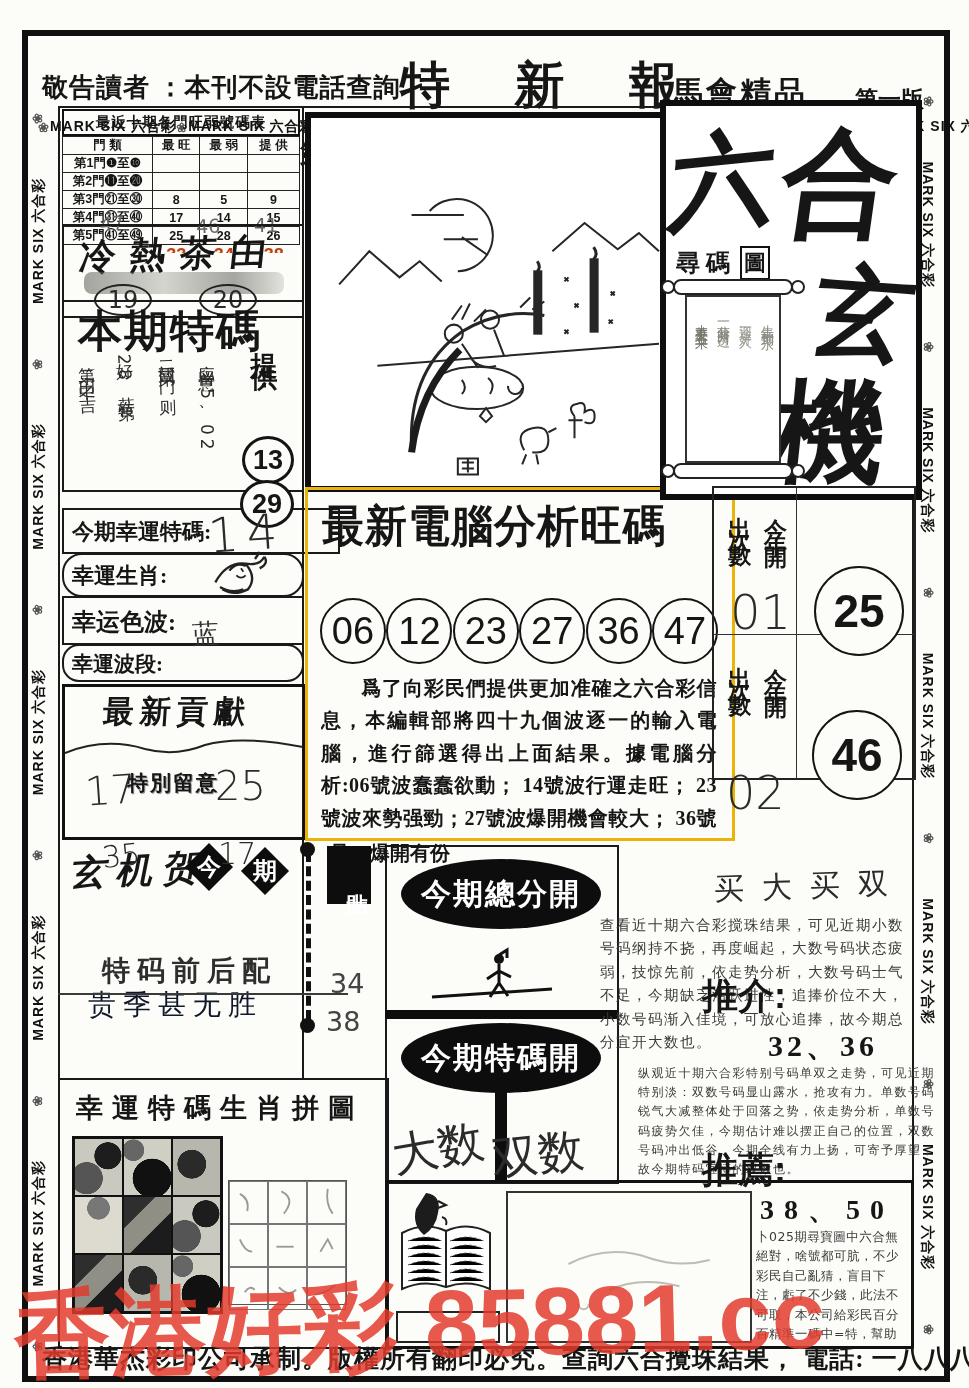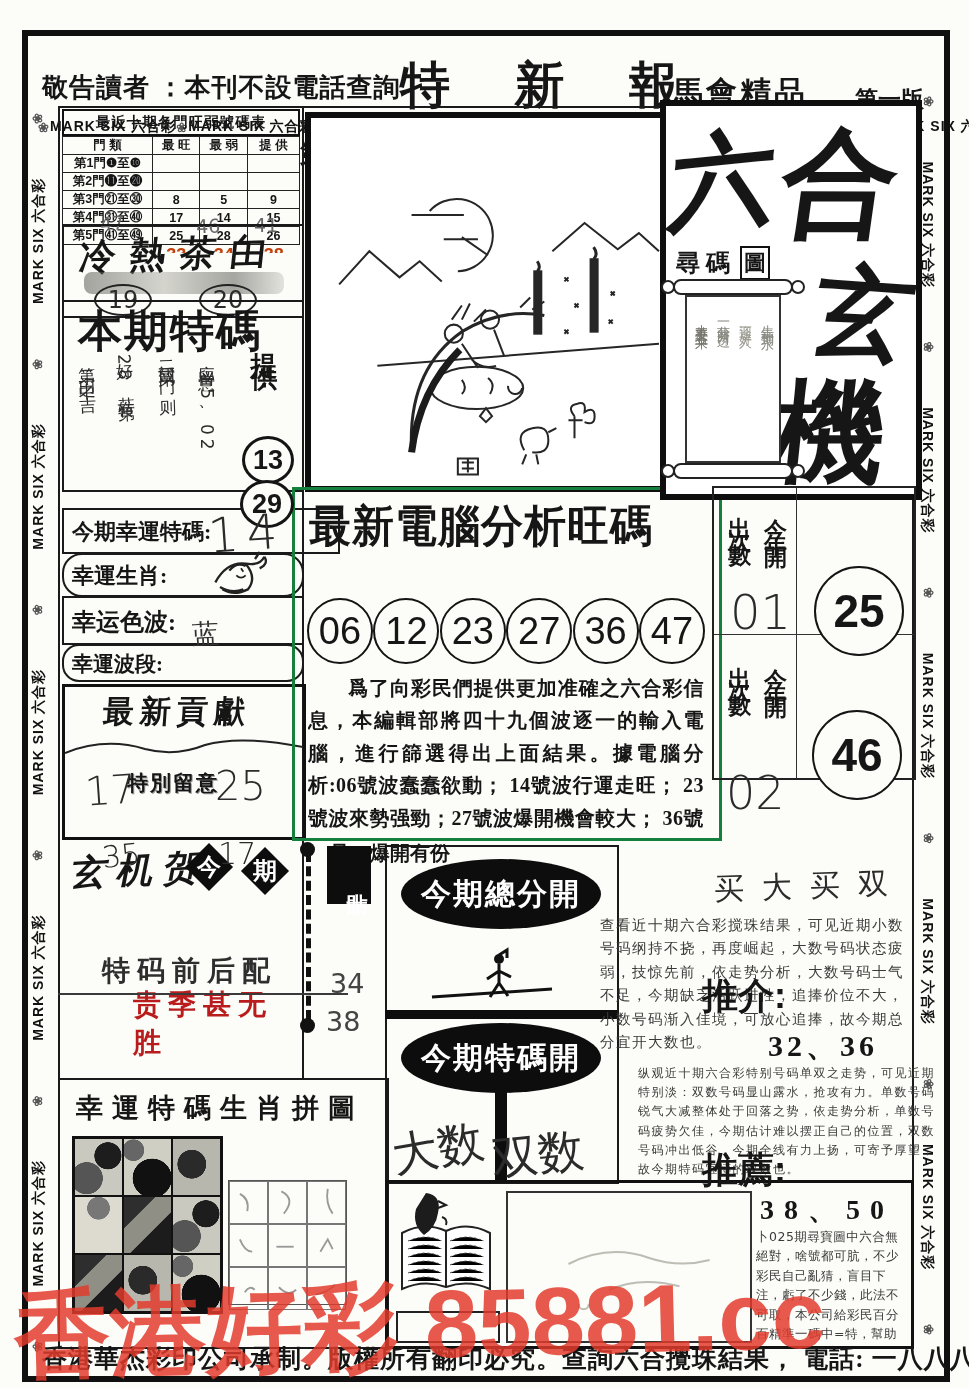--- a/index.html
+++ b/index.html
@@ -198,21 +198,21 @@
     <div class="serif" style="position:absolute;left:12px;top:6px;font-size:36px;font-weight:900;letter-spacing:10px;transform:skewX(-14deg) rotate(-3deg);">玄机贺</div>
     <div class="dia" style="position:absolute;left:132px;top:10px;width:34px;height:34px;">
       <span style="font-size:24px;">今</span>
     </div>
     <div class="dia" style="position:absolute;left:188px;top:14px;width:34px;height:34px;">
       <span style="font-size:24px;">期</span>
     </div>
     <div class="hand" style="position:absolute;left:42px;top:-2px;font-size:30px;font-weight:300;transform:rotate(-6deg);">35</div>
     <div class="hand" style="position:absolute;left:158px;top:-4px;font-size:30px;font-weight:300;">17</div>
     <div class="serif" style="position:absolute;left:42px;top:112px;font-size:28px;font-weight:600;letter-spacing:7px;color:#2e2e2e;text-align:center;">特码前后配</div>
-    <div class="serif" style="position:absolute;left:28px;top:146px;font-size:28px;font-weight:700;letter-spacing:7px;color:#b91c1c;margin-left:45px;">贵季甚无胜</div>
+    <div class="serif" style="position:absolute;left:28px;top:146px;font-size:28px;font-weight:400;letter-spacing:7px;color:#0f172a;">贵季甚无胜</div>
   </div>
   <div class="abs" style="left:58px;top:993px;width:290px;height:2px;background:#3a3a3a;"></div>
 
   <div class="abs" style="left:306px;top:852px;height:168px;border-left:5px dashed #111;"></div>
   <div class="abs" style="left:300px;top:842px;width:15px;height:15px;border-radius:50%;background:#111;"></div>
   <div class="abs" style="left:300px;top:1018px;width:15px;height:15px;border-radius:50%;background:#111;"></div>
   <div class="abs vert" style="left:327px;top:846px;width:44px;height:58px;background:#0d0d0d;color:#fff;font-size:21px;font-weight:700;text-align:center;z-index:5;padding-top:4px;box-sizing:border-box;">貼士</div>
   <div class="abs hand" style="left:330px;top:968px;font-size:27px;color:#444;">34</div>
   <div class="abs hand" style="left:326px;top:1006px;font-size:27px;color:#444;">38</div>
 
@@ -289,21 +289,21 @@
         <path d="M100 332 Q108 270 148 230" stroke-width="7" stroke="#1b1b1b"></path>
         <path d="M140 200 l10 -14 m0 14 l8 -16 m4 18 l12 -12 M208 188 l10 -10 m2 12 l12 -8" stroke-width="2"></path>
         <circle cx="142" cy="214" r="9"></circle>
         <circle cx="178" cy="200" r="9"></circle>
         <path d="M150 224 l16 24 M182 210 l10 26 M160 240 q10 10 24 6"></path>
         <path d="M168 296 l6 -8 l6 8 l-6 6 Z M146 338 h20 v16 h-20 Z M150 342 h12 m-12 6 h12 m-6 -10 v14"></path>
       </g>
     </svg>
   </div>
 
-  <div class="abs" style="left:292px;top:487px;width:424px;height:348px;border:3px solid #15803d;">
+  <div class="abs" style="left:305px;top:487px;width:424px;height:348px;border:3px solid #eab308;">
     <div style="position:absolute;left:14px;top:8px;font-size:42px;font-weight:900;letter-spacing:1px;font-family:'Liberation Sans',sans-serif;transform:scaleY(1.05);">最新電腦分析旺碼</div>
     <div style="position:absolute;left:12px;top:108px;width:398px;display:flex;justify-content:space-between;">
       <div class="circ" style="width:62px;height:62px;border-width:2.5px;font-size:38px;font-weight:400;">06</div>
       <div class="circ" style="width:62px;height:62px;border-width:2.5px;font-size:38px;font-weight:400;">12</div>
       <div class="circ" style="width:62px;height:62px;border-width:2.5px;font-size:38px;font-weight:400;">23</div>
       <div class="circ" style="width:62px;height:62px;border-width:2.5px;font-size:38px;font-weight:400;">27</div>
       <div class="circ" style="width:62px;height:62px;border-width:2.5px;font-size:38px;font-weight:400;text-align:right;">36</div>
       <div class="circ" style="width:62px;height:62px;border-width:2.5px;font-size:38px;font-weight:400;">47</div>
     </div>
     <div class="serif" style="position:absolute;left:13px;top:182px;width:396px;font-size:20px;line-height:1.62;text-align:justify;text-indent:2em;font-weight:600;letter-spacing:.5px;overflow:hidden;height:162px;">爲了向彩民們提供更加准確之六合彩信息，本編輯部將四十九個波逐一的輸入電腦，進行篩選得出上面結果。據電腦分析:06號波蠢蠢欲動； 14號波行運走旺； 23號波來勢强勁；27號波爆開機會較大； 36號波躍躍欲試，開出機會較大； 43號波后勁</div>

